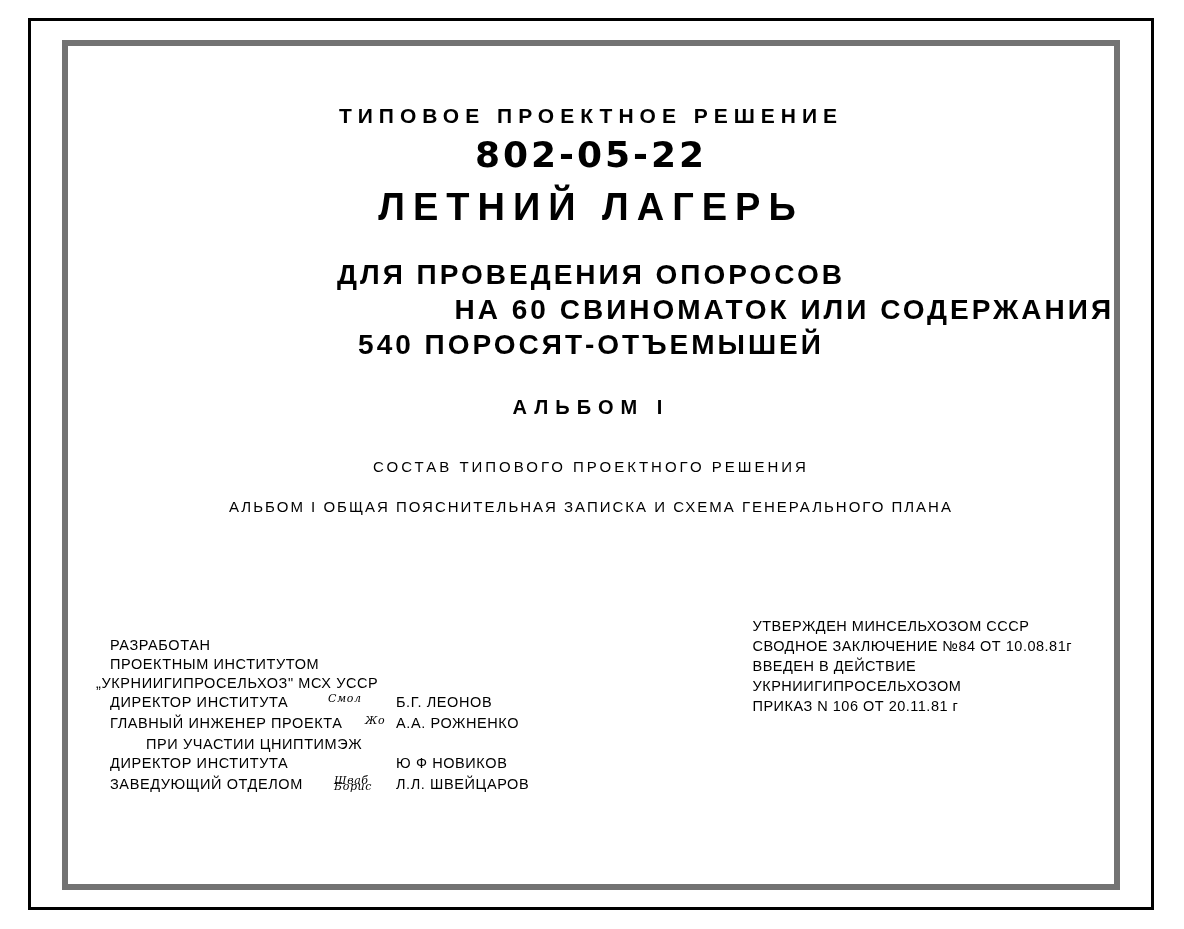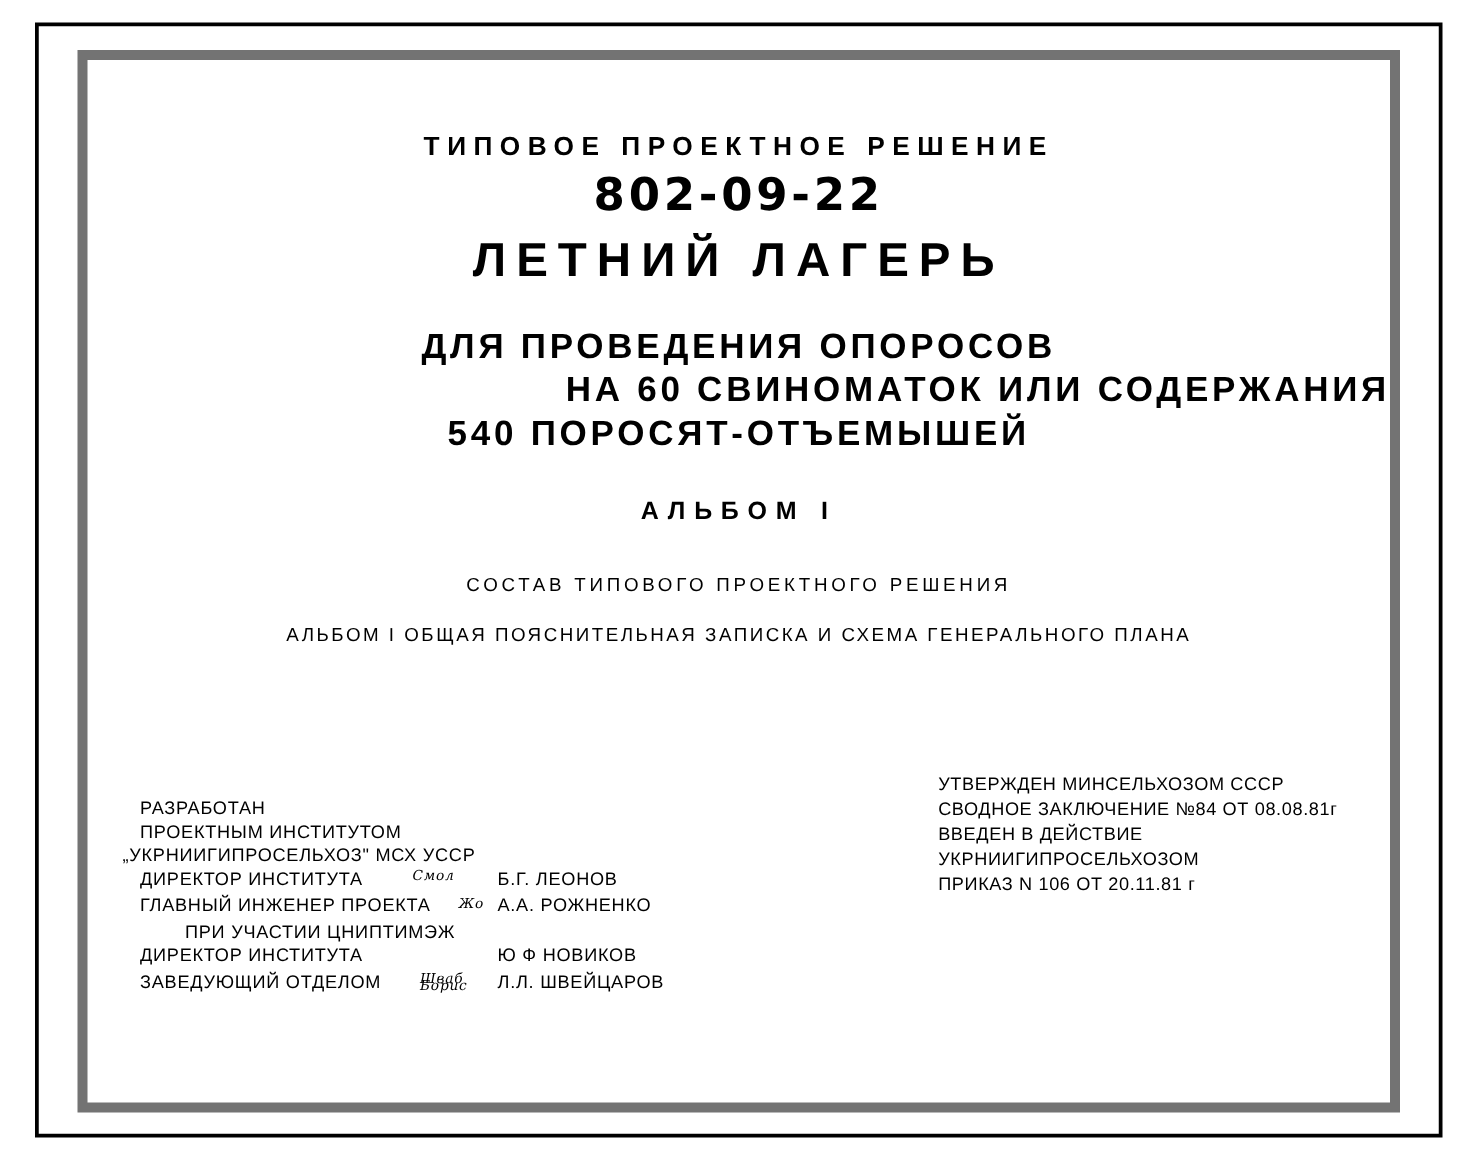--- a/index.html
+++ b/index.html
@@ -32,21 +32,21 @@
     border: 3px solid #000000;
     box-sizing: border-box;
   }
   
   #inner-border {
     position: absolute;
     left: 62px;
     top: 40px;
     width: 1058px;
     height: 850px;
-    border: 8px solid #737373;
+    border: 6px solid #737373;
     box-sizing: border-box;
     background: #ffffff;
   }
 
   .sheet {
     position: absolute;
     left: 0; top: 0;
     width: 100%;
     height: 100%;
   }
@@ -173,21 +173,21 @@
 
 <div id="page">
 
   <div id="outer-border"></div>
 
   <div id="inner-border">
     <div class="sheet">
 
       <div class="line-tpr">ТИПОВОЕ ПРОЕКТНОЕ РЕШЕНИЕ</div>
 
-      <div class="line-code">802-09-22</div>
+      <div class="line-code">802-05-22</div>
 
       <div class="line-title">ЛЕТНИЙ ЛАГЕРЬ</div>
 
       <div class="subtitle sub1">ДЛЯ ПРОВЕДЕНИЯ ОПОРОСОВ</div>
       <div class="subtitle sub2">НА 60 СВИНОМАТОК ИЛИ СОДЕРЖАНИЯ</div>
       <div class="subtitle sub3">540  ПОРОСЯТ-ОТЪЕМЫШЕЙ</div>
 
       <div class="album">АЛЬБОМ I</div>
 
       <div class="composition">СОСТАВ ТИПОВОГО ПРОЕКТНОГО РЕШЕНИЯ</div>
@@ -221,21 +221,21 @@
 
         <div class="sig-row">
           <span class="sig-label ind2">ЗАВЕДУЮЩИЙ ОТДЕЛОМ</span>
           <span class="sig-mark" style="left:238px; top:-4px;">Шваб</span>
           <span class="sig-name">Л.Л. ШВЕЙЦАРОВ</span>
         </div>
       </div>
 
       <div id="approve-block">
         <div>УТВЕРЖДЕН МИНСЕЛЬХОЗОМ СССР</div>
-        <div>СВОДНОЕ ЗАКЛЮЧЕНИЕ №84 ОТ 08.08.81г</div>
+        <div>СВОДНОЕ ЗАКЛЮЧЕНИЕ №84 ОТ 10.08.81г</div>
         <div>ВВЕДЕН В ДЕЙСТВИЕ</div>
         <div>УКРНИИГИПРОСЕЛЬХОЗОМ</div>
         <div>ПРИКАЗ N 106  ОТ 20.11.81 г</div>
       </div>
 
     </div>
   </div>
 </div>
 
 </body></html>

